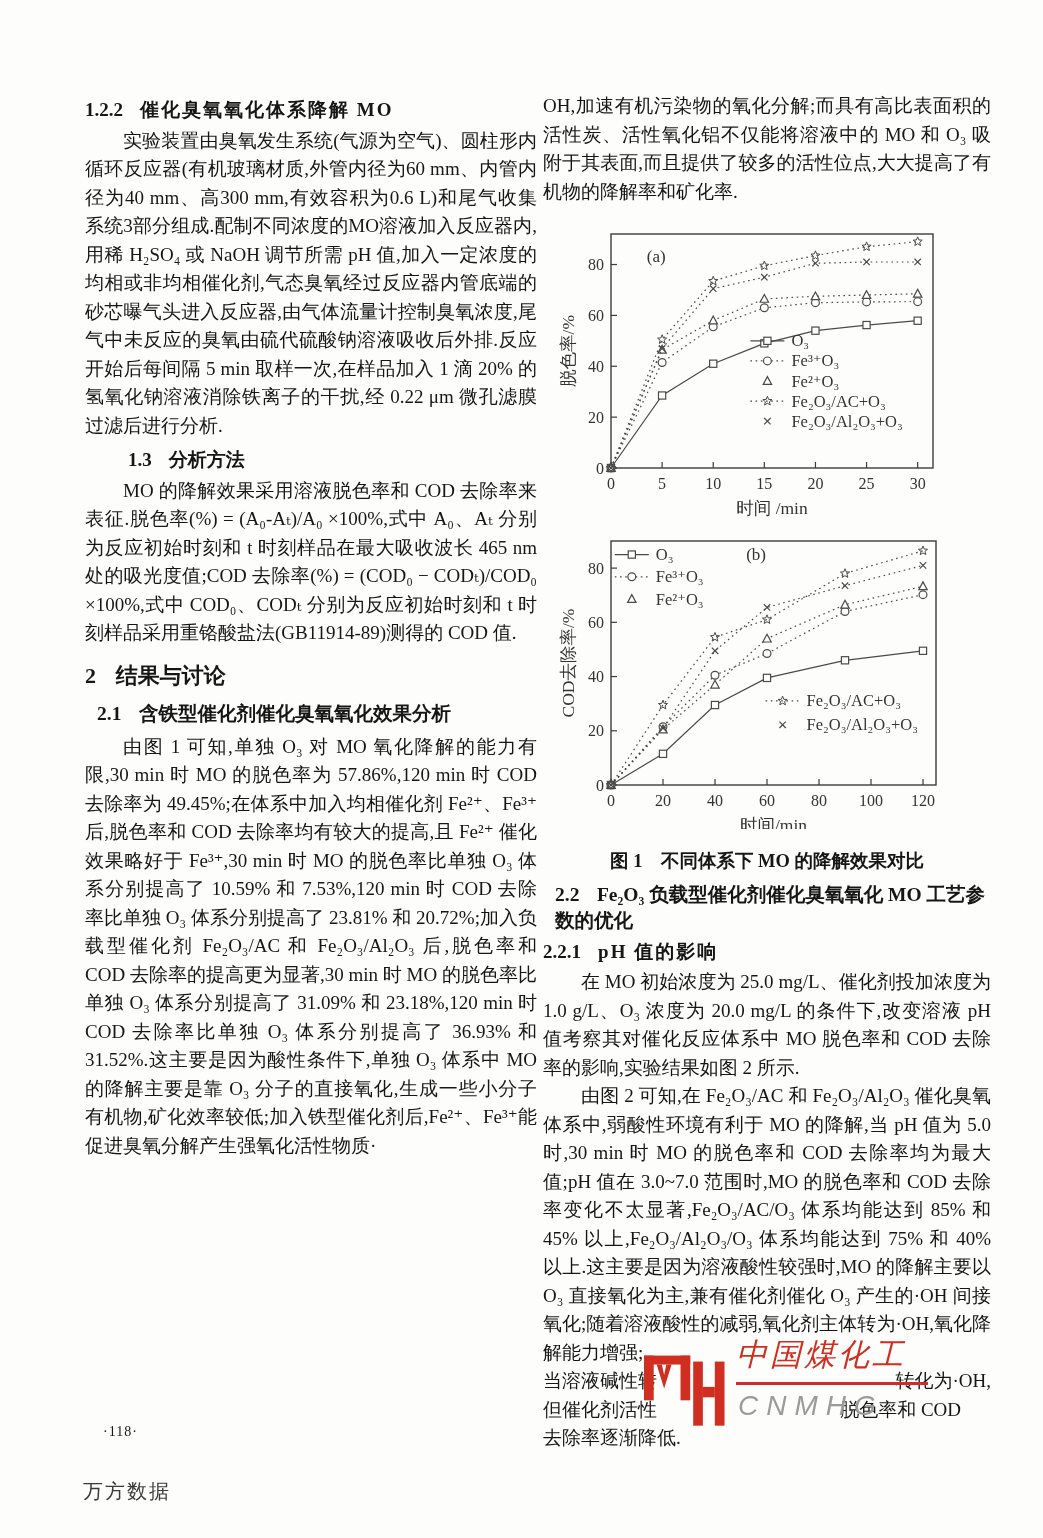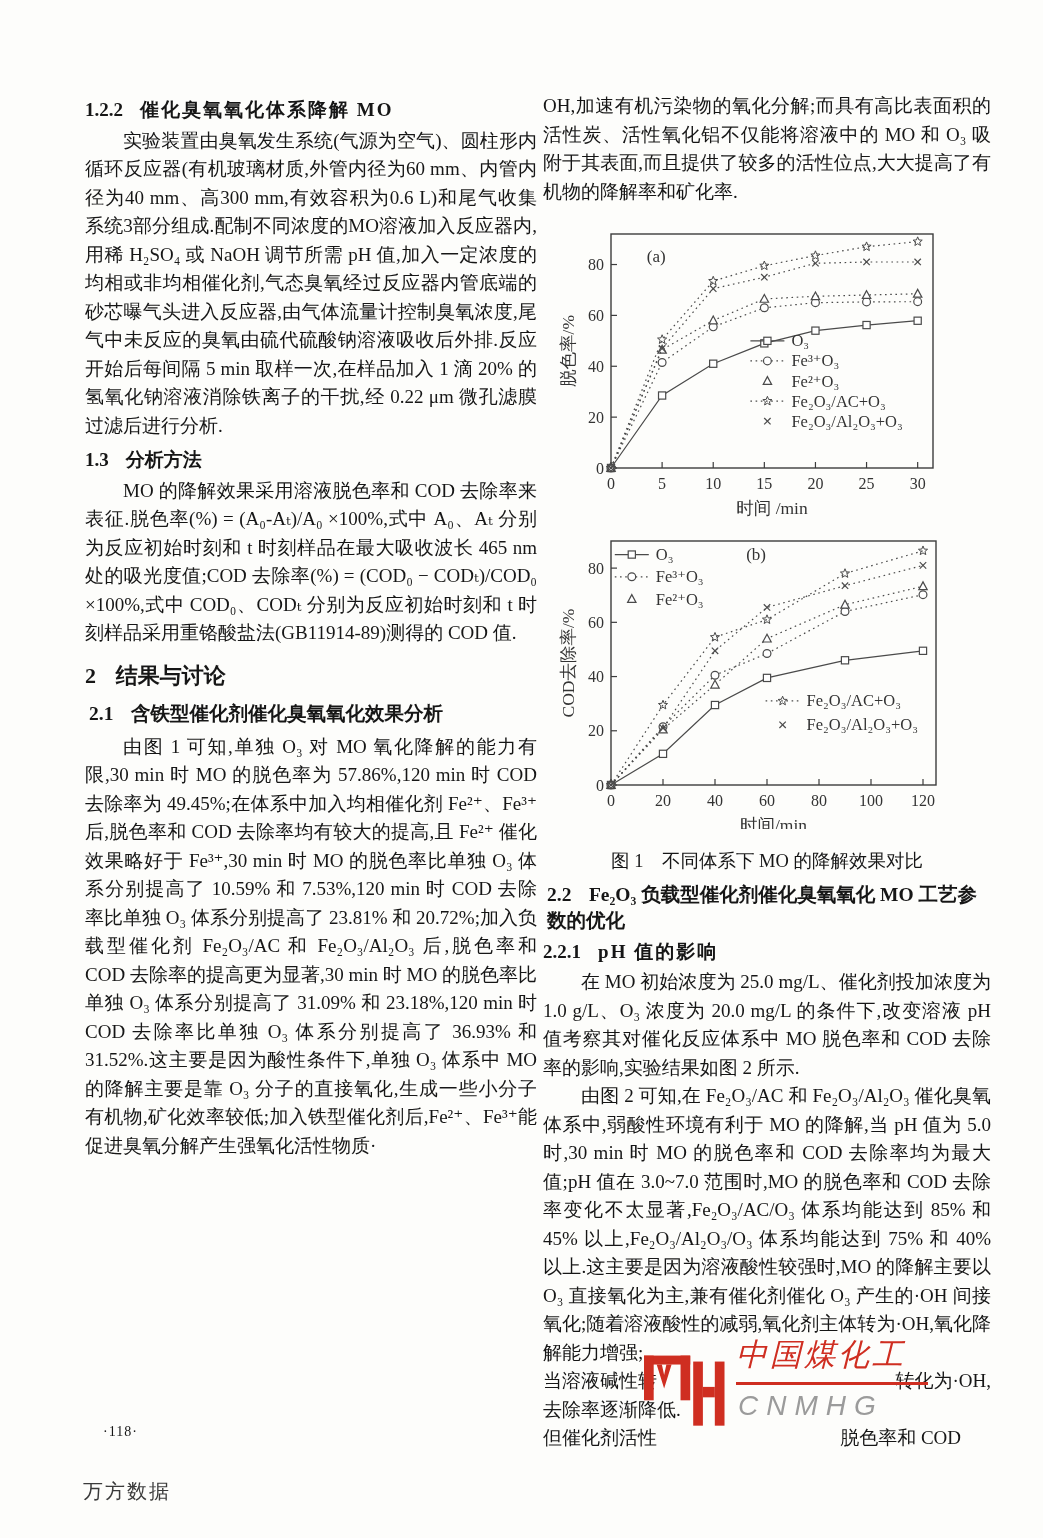--- a/index.html
+++ b/index.html
@@ -12,23 +12,23 @@
   .col{position:absolute;font-size:19px;line-height:28.5px;}
   .col-left{left:85px;top:92px;width:452px;}
   .col-right{left:543px;top:92px;width:448px;}
   p.body-text{margin:0;text-align:justify;}
   p.indent{text-indent:2em;}
   .h-small{font-size:19px;margin:4px 0 2px 0;}
   .h-small .num{font-weight:bold;}
   .h-small .kai{letter-spacing:2px;}
   .h-bold{font-weight:bold;}
   .h-big{font-size:22px;font-weight:bold;margin:14px 0 10px 0;}
-  .h-sub{font-size:19.5px;font-weight:bold;margin:6px 0 4px 4px;}
+  .h-sub{font-size:19.5px;font-weight:bold;margin:6px 0 4px 12px;}
   .num-gap{display:inline-block;width:0.9em;}
-  .figure-caption{font-weight:normal;font-size:18.5px;text-align:center;margin:10px 0 6px 0;}
+  .figure-caption{font-weight:bold;font-size:18.5px;text-align:center;margin:10px 0 6px 0;}
   .chart-wrap{margin:16px 0 0 14px;}
   .wm-line{display:flex;justify-content:space-between;height:28.5px;}
   .wm-line .frag{white-space:nowrap;}
   .pad-r{padding-right:30px;}
   .page-number{position:absolute;left:103px;top:1424px;font-size:14px;letter-spacing:1px;}
   .wanfang{position:absolute;left:83px;top:1478px;font-size:20px;color:#3a3a3a;
     font-family:"Liberation Sans","DejaVu Sans",sans-serif;letter-spacing:2px;}
   
   .watermark{position:absolute;left:640px;top:1338px;width:310px;height:104px;pointer-events:none;font-style:italic;}
   .wm-logo{position:absolute;left:4px;top:6px;}
@@ -38,21 +38,21 @@
   .wm-subtitle{position:absolute;left:98px;top:52px;font-size:28px;color:#9b9b9b;
     letter-spacing:8px;font-family:"Liberation Sans","DejaVu Sans",sans-serif;}
   svg text{font-family:"Liberation Serif","DejaVu Serif",serif;fill:#333;}
 </style>
 </head>
 <body>
 
 <div class="col col-left">
   <h4 class="h-small"><span class="num">1.2.2</span><span class="num-gap"></span><span class="kai">催化臭氧氧化体系降解 MO</span></h4>
   <p class="body-text indent">实验装置由臭氧发生系统(气源为空气)、圆柱形内循环反应器(有机玻璃材质,外管内径为60 mm、内管内径为40 mm、高300 mm,有效容积为0.6 L)和尾气收集系统3部分组成.配制不同浓度的MO溶液加入反应器内,用稀 H₂SO₄ 或 NaOH 调节所需 pH 值,加入一定浓度的均相或非均相催化剂,气态臭氧经过反应器内管底端的砂芯曝气头进入反应器,由气体流量计控制臭氧浓度,尾气中未反应的臭氧由硫代硫酸钠溶液吸收后外排.反应开始后每间隔 5 min 取样一次,在样品加入 1 滴 20% 的氢氧化钠溶液消除铁离子的干扰,经 0.22 μm 微孔滤膜过滤后进行分析.</p>
-  <h4 class="h-small h-bold" style="margin-top:6px;"><span class="num">1.3</span><span class="num-gap"></span><span>分析方法</span></h4>
+  <h4 class="h-small h-bold" style="margin-top:6px;margin-left:43px;"><span class="num">1.3</span><span class="num-gap"></span><span>分析方法</span></h4>
   <p class="body-text indent">MO 的降解效果采用溶液脱色率和 COD 去除率来表征.脱色率(%) = (A₀-Aₜ)/A₀ ×100%,式中 A₀、Aₜ 分别为反应初始时刻和 t 时刻样品在最大吸收波长 465 nm 处的吸光度值;COD 去除率(%) = (COD₀ − CODₜ)/COD₀ ×100%,式中 COD₀、CODₜ 分别为反应初始时刻和 t 时刻样品采用重铬酸盐法(GB11914-89)测得的 COD 值.</p>
   <h3 class="h-big"><span>2</span><span class="num-gap"></span><span>结果与讨论</span></h3>
   <h4 class="h-sub"><span>2.1</span><span class="num-gap"></span><span>含铁型催化剂催化臭氧氧化效果分析</span></h4>
   <p class="body-text indent">由图 1 可知,单独 O₃ 对 MO 氧化降解的能力有限,30 min 时 MO 的脱色率为 57.86%,120 min 时 COD 去除率为 49.45%;在体系中加入均相催化剂 Fe²⁺、Fe³⁺ 后,脱色率和 COD 去除率均有较大的提高,且 Fe²⁺ 催化效果略好于 Fe³⁺,30 min 时 MO 的脱色率比单独 O₃ 体系分别提高了 10.59% 和 7.53%,120 min 时 COD 去除率比单独 O₃ 体系分别提高了 23.81% 和 20.72%;加入负载型催化剂 Fe₂O₃/AC 和 Fe₂O₃/Al₂O₃ 后,脱色率和 COD 去除率的提高更为显著,30 min 时 MO 的脱色率比单独 O₃ 体系分别提高了 31.09% 和 23.18%,120 min 时 COD 去除率比单独 O₃ 体系分别提高了 36.93% 和 31.52%.这主要是因为酸性条件下,单独 O₃ 体系中 MO 的降解主要是靠 O₃ 分子的直接氧化,生成一些小分子有机物,矿化效率较低;加入铁型催化剂后,Fe²⁺、Fe³⁺能促进臭氧分解产生强氧化活性物质·</p>
 </div>
 
 <div class="col col-right">
   <p class="body-text">OH,加速有机污染物的氧化分解;而具有高比表面积的活性炭、活性氧化铝不仅能将溶液中的 MO 和 O₃ 吸附于其表面,而且提供了较多的活性位点,大大提高了有机物的降解率和矿化率.</p>
 
   <div class="chart-wrap">
@@ -247,25 +247,25 @@
   <h4 class="h-sub" style="line-height:26px;margin-top:4px;"><span>2.2</span><span class="num-gap"></span><span>Fe₂O₃ 负载型催化剂催化臭氧氧化 MO 工艺参数的优化</span></h4>
   <h4 class="h-small"><span class="num">2.2.1</span><span class="num-gap"></span><span class="kai">pH 值的影响</span></h4>
   <p class="body-text indent">在 MO 初始浓度为 25.0 mg/L、催化剂投加浓度为 1.0 g/L、O₃ 浓度为 20.0 mg/L 的条件下,改变溶液 pH 值考察其对催化反应体系中 MO 脱色率和 COD 去除率的影响,实验结果如图 2 所示.</p>
   <p class="body-text indent">由图 2 可知,在 Fe₂O₃/AC 和 Fe₂O₃/Al₂O₃ 催化臭氧体系中,弱酸性环境有利于 MO 的降解,当 pH 值为 5.0 时,30 min 时 MO 的脱色率和 COD 去除率均为最大值;pH 值在 3.0~7.0 范围时,MO 的脱色率和 COD 去除率变化不太显著,Fe₂O₃/AC/O₃ 体系均能达到 85% 和 45% 以上,Fe₂O₃/Al₂O₃/O₃ 体系均能达到 75% 和 40% 以上.这主要是因为溶液酸性较强时,MO 的降解主要以 O₃ 直接氧化为主,兼有催化剂催化 O₃ 产生的·OH 间接氧化;随着溶液酸性的减弱,氧化剂主体转为·OH,氧化降解能力增强;</p>
 
   <div class="wm-line">
     <span class="frag">当溶液碱性转</span>
     <span class="frag">转化为·OH,</span>
   </div>
   <div class="wm-line">
-    <span class="frag">去除率逐渐降低.</span>
-  </div>
-  <div class="wm-line">
     <span class="frag">但催化剂活性</span>
     <span class="frag pad-r">脱色率和 COD</span>
+  </div>
+  <div class="wm-line">
+    <span class="frag">去除率逐渐降低.</span>
   </div>
 </div>
 
 <div class="watermark">
   <svg class="wm-logo" width="82" height="94" viewBox="0 0 110 95">
     <g fill="#cf2e21">
       <rect x="0" y="0" width="62" height="12"></rect>
       <rect x="0" y="0" width="13" height="60"></rect>
       <rect x="49" y="0" width="13" height="60"></rect>
       <polygon points="17,12 27,44 37,12 30,12 27,26 24,12"></polygon>

